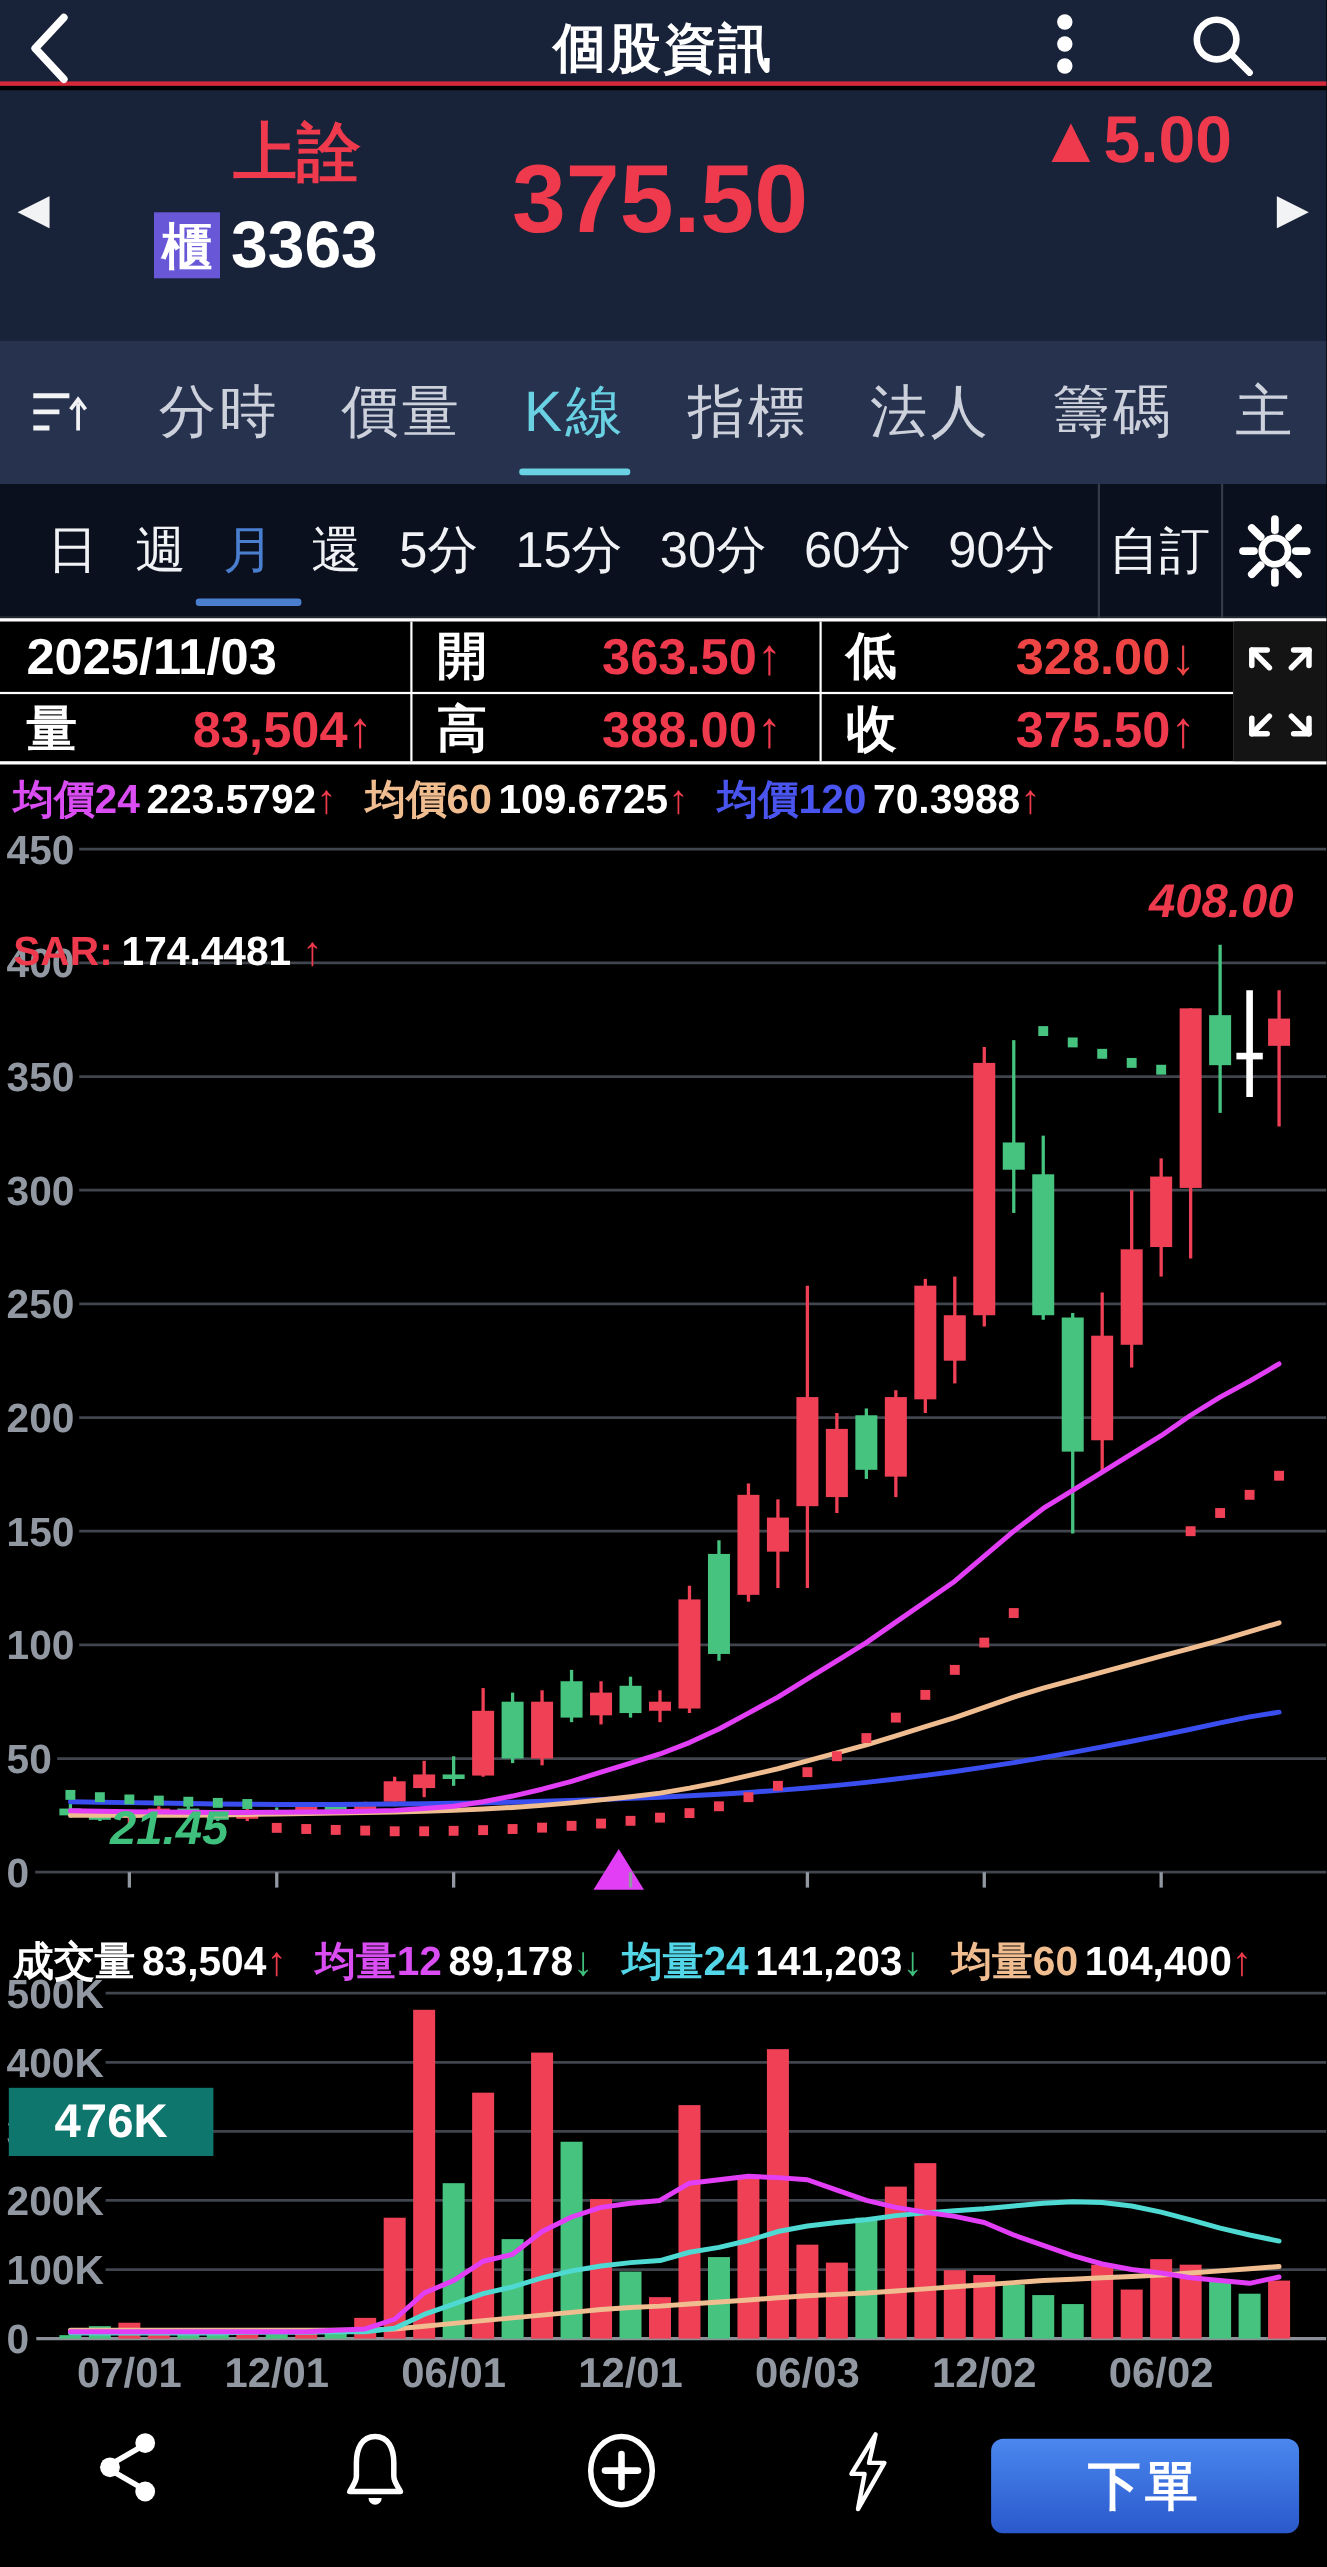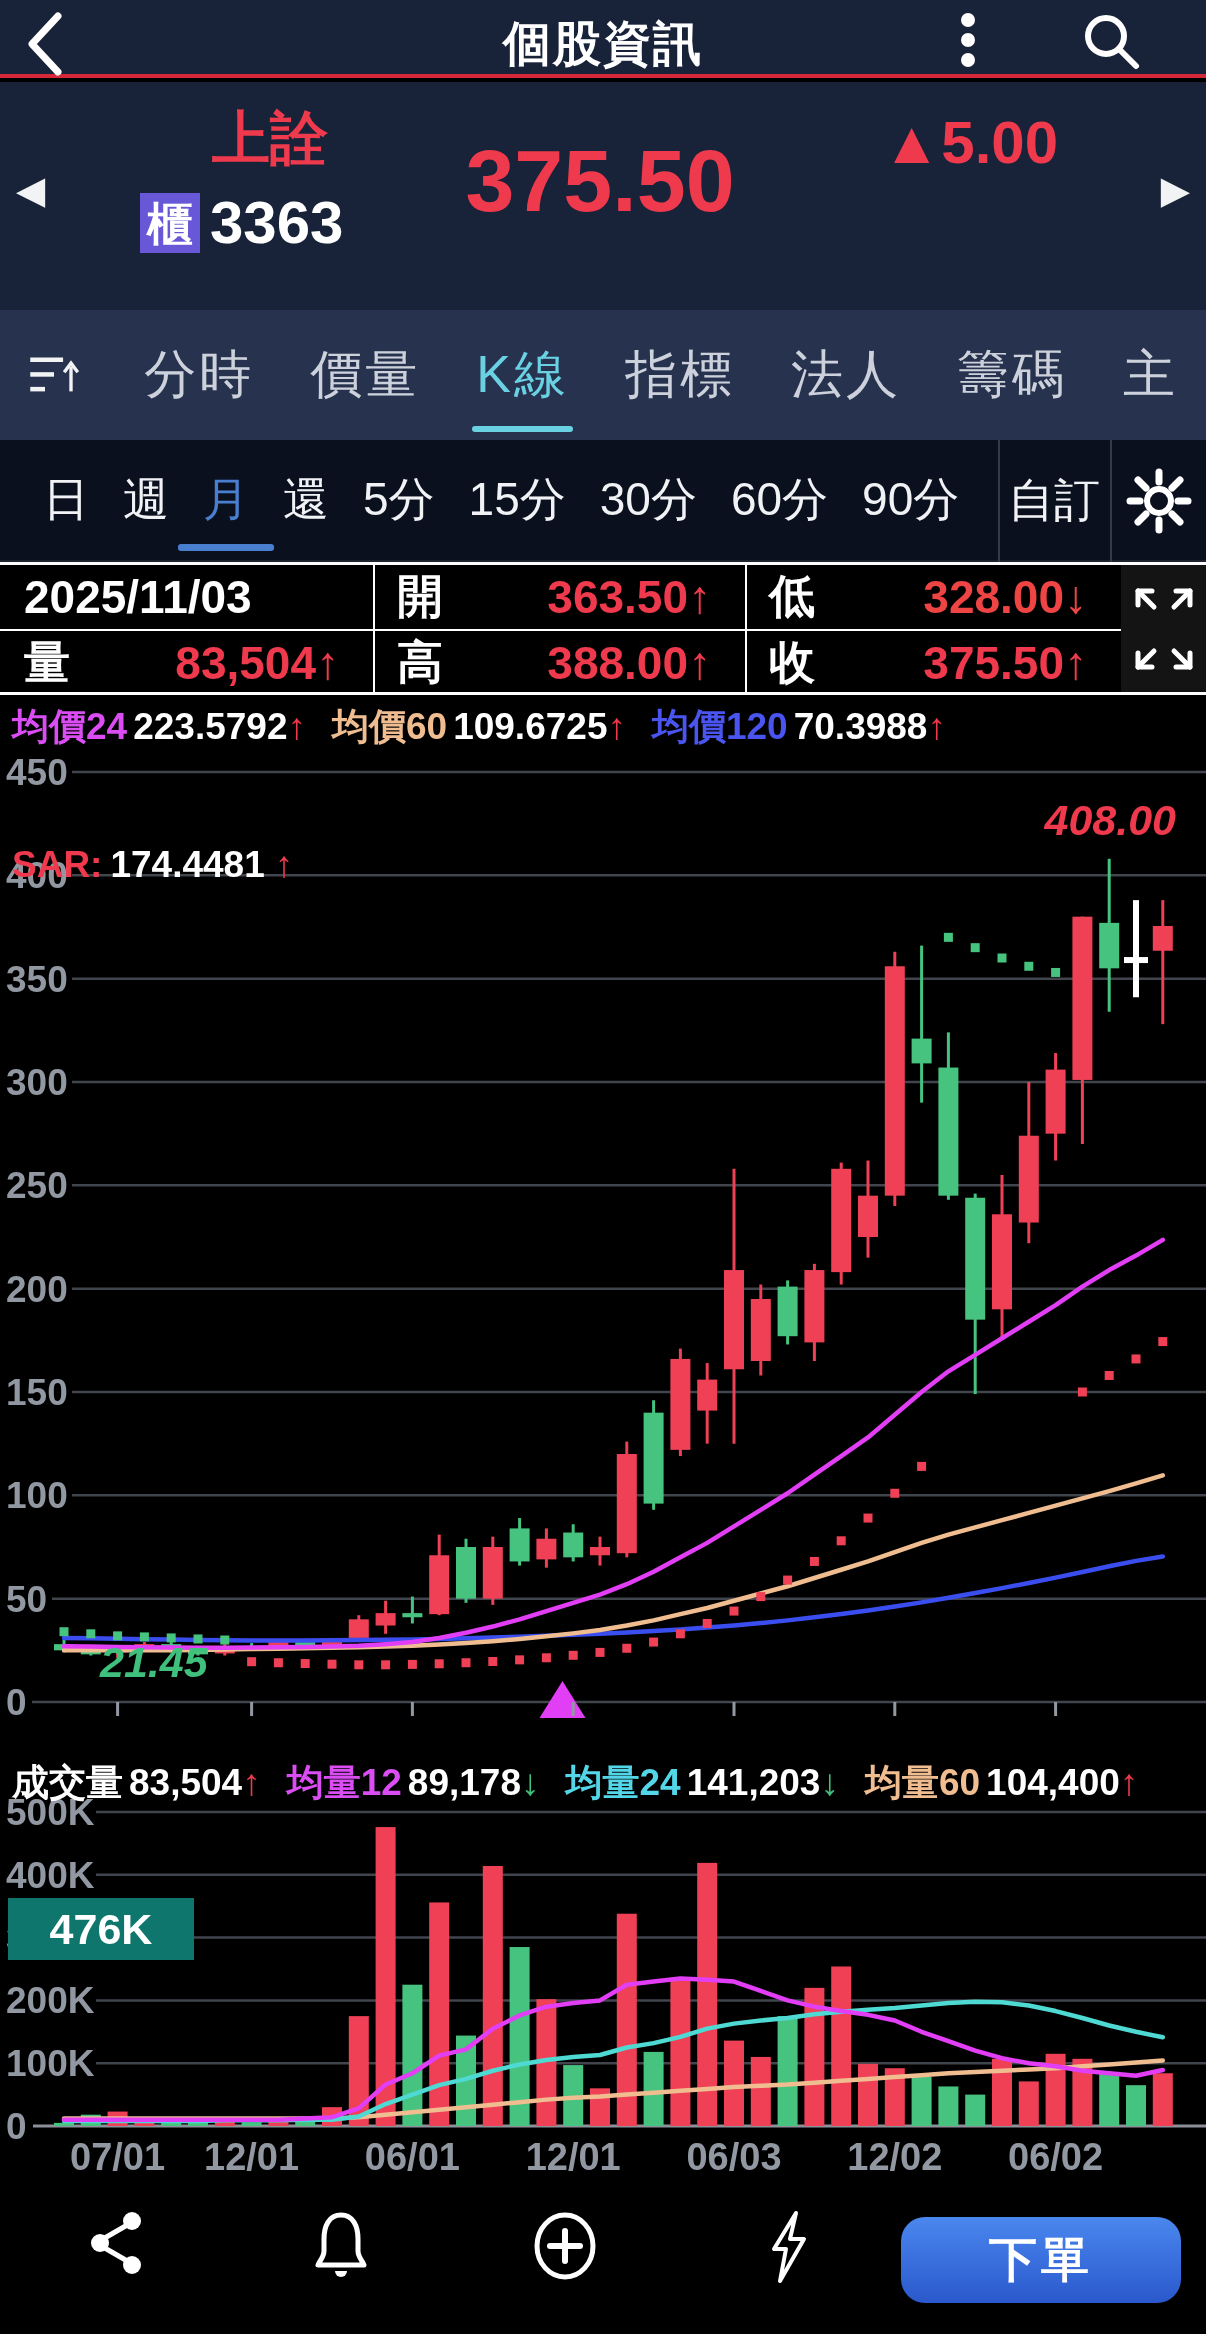--- a/index.html
+++ b/index.html
@@ -18,22 +18,22 @@
   
   #stockbar { position:absolute; top:82px; left:0; width:1206px; height:228px; background:#182238; }
   #stock-name { position:absolute; left:140px; top:18px; width:260px; text-align:center;
                 color:#ee3a4c; font-size:58px; font-weight:700; }
   #stock-coderow { position:absolute; left:140px; top:106px; display:flex; align-items:center; }
   #market-badge { display:inline-block; width:60px; height:60px; background:#6858d8; color:#fff;
                   font-size:46px; font-weight:700; text-align:center; line-height:62px; }
   #stock-code { color:#fff; font-size:60px; font-weight:700; margin-left:10px; }
   #stock-price { position:absolute; left:400px; top:48px; width:400px; text-align:center;
                  color:#ee3a4c; font-size:88px; font-weight:700; }
-  #stock-change { position:absolute; left:820px; top:10px; width:300px; text-align:center;
-                  color:#ee3a4c; font-size:60px; font-weight:600;margin-top:16px; }
+  #stock-change { position:absolute; left:820px; top:10px; width:300px; text-align:right;
+                  color:#ee3a4c; font-size:60px; font-weight:600; }
   #stock-pct { position:absolute; left:820px; top:92px; width:300px; text-align:center;
                color:#ee3a4c; font-size:60px; font-weight:600; }
   .navarrow { color:#f2f3f5; font-size:38px; top:86px; }
 
   
   #tabbar { position:absolute; top:310px; left:0; width:1206px; height:130px; background:#27324e;
             display:flex; align-items:center; }
   #sort-icon { margin-left:28px; margin-right:34px; }
   .tab { position:relative; color:#ccd1dc; font-size:52px; font-weight:500; letter-spacing:3px;
          padding:0 28px; height:130px; display:flex; align-items:center; white-space:nowrap; }
@@ -77,21 +77,21 @@
                font-weight:700; font-style:italic; }
   #anno-low { position:absolute; left:100px; top:1638px; color:#3fc07c; font-size:43px;
               font-weight:600; font-style:italic; }
   #max-vol-badge { position:absolute; left:8px; top:1898px; width:186px; height:62px;
                    background:#0f766e; color:#fff; font-size:43px; font-weight:700;
                    display:flex; align-items:center; justify-content:center; }
 
   
   #toolbar { position:absolute; top:2185px; left:0; width:1206px; height:149px; background:#000; }
   .ticon { position:absolute; top:24px; }
-  #order-btn { position:absolute; left:901px; top:32px; width:280px; height:86px; border-radius:24px;
+  #order-btn { position:absolute; left:901px; top:32px; width:280px; height:86px; border-radius:11px;
                background:linear-gradient(#4a87ee,#2a58cc); color:#fff; font-size:48px; font-weight:700;
                display:flex; align-items:center; justify-content:center; letter-spacing:4px; }
 </style>
 </head>
 <body>
 
 <div id="app">
 
   <div id="header">
     <svg class="hicon" style="left:18px;" width="64" height="72" viewBox="0 0 64 72">

